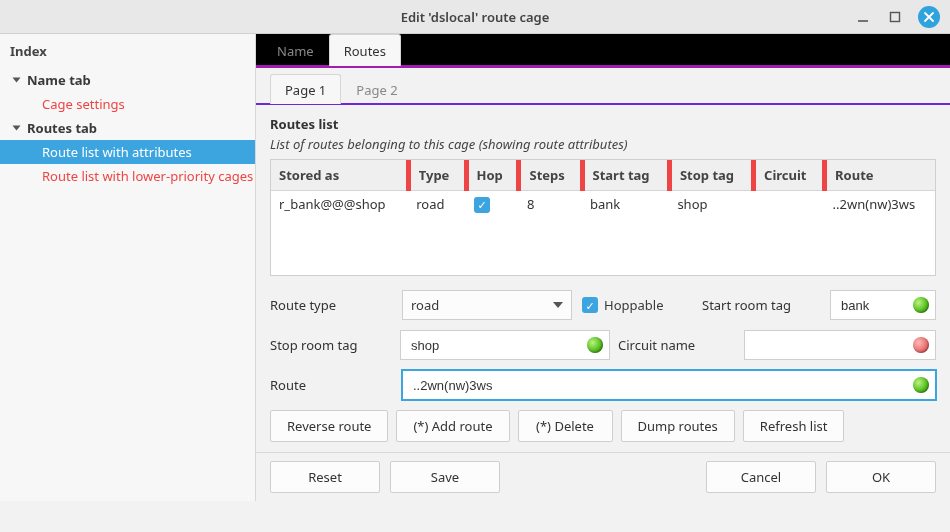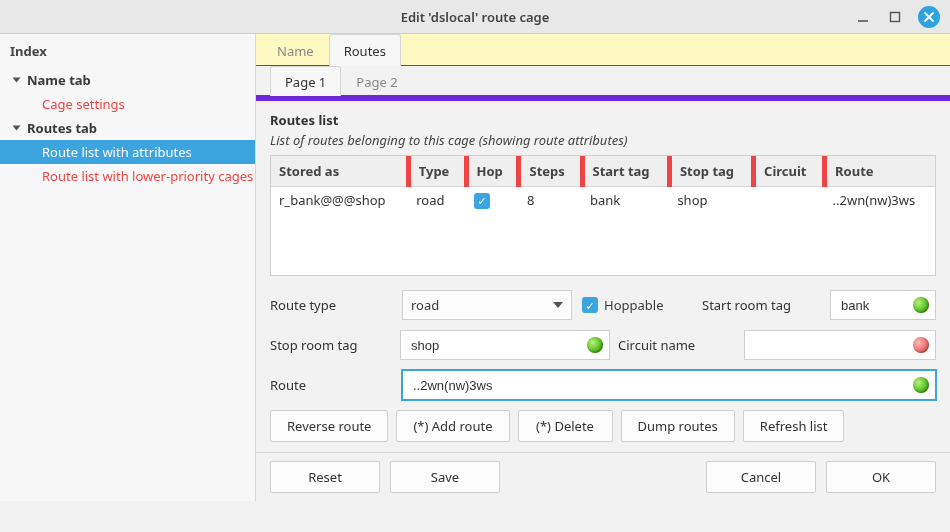--- a/index.html
+++ b/index.html
@@ -55,33 +55,33 @@
   }
   .tree-item.selected {
     background: #3ca5e0; color: #fff;
   }
   .caret {
     width: 0; height: 0; border-left: 5px solid #555; border-top: 4px solid transparent;
     border-bottom: 4px solid transparent; transform: rotate(90deg); margin-right: 4px;
   }
   .main { flex: 1; display: flex; flex-direction: column; min-width: 0; }
   .tabs {
-    display: flex; border-bottom: 1px solid #a21caf; padding-left: 6px;
-    background: #fef9c3;
+    display: flex; border-bottom: 3px solid #a21caf; padding-left: 6px;
+    background: #000000;
   }
   .tab {
     padding: 7px 14px 6px 14px; color: #888; cursor: pointer;
     border: 1px solid transparent; border-bottom: none; margin-bottom: -1px;
   }
   .tab.active {
     background: #f7f7f7; color: #333;
     border-color: #d6d6d6; border-radius: 3px 3px 0 0;
   }
   .subtabs {
-    display: flex; border-bottom: 6px solid #6d28d9; padding-left: 14px; 
+    display: flex; border-bottom: 2px solid #6d28d9; padding-left: 14px; margin-top: 6px;
   }
   .subtab {
     padding: 6px 14px 5px 14px; color: #888; cursor: pointer;
     border: 1px solid transparent; border-bottom: none; margin-bottom: -1px;
   }
   .subtab.active {
     background: #f7f7f7; color: #333;
     border-color: #d6d6d6; border-radius: 3px 3px 0 0;
   }
   .content { padding: 6px 14px 10px 14px; flex: 1; display: flex; flex-direction: column; min-height: 0; }

